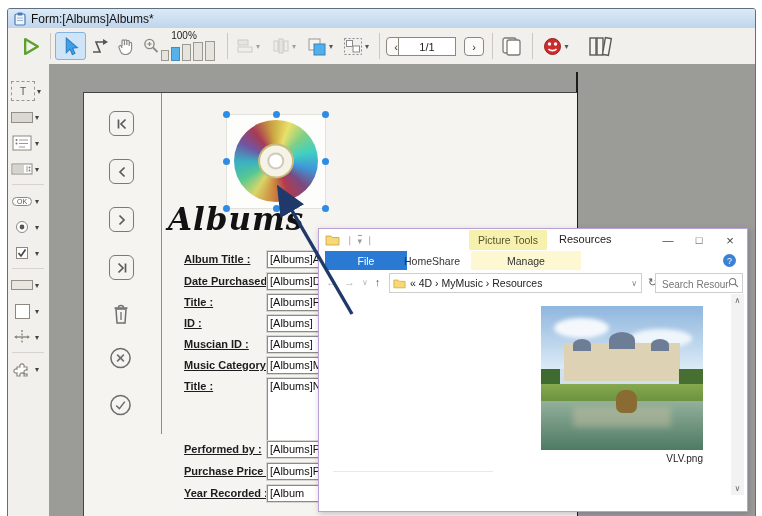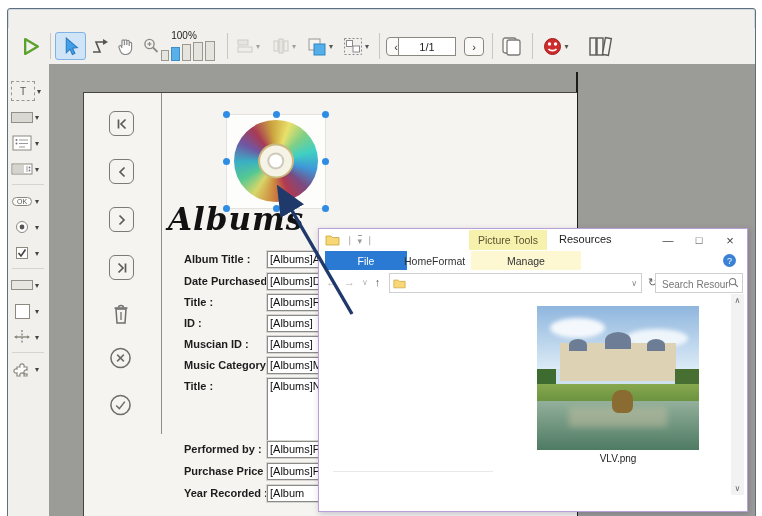--- a/index.html
+++ b/index.html
@@ -39,21 +39,21 @@
   .page{position:absolute;left:34px;top:28px;width:493px;height:433px;background:#f5f4f1;
         border-top:1px solid #444;border-left:1px solid #444;}
   .boundline{position:absolute;left:527px;top:8px;width:2px;height:453px;background:#1c1c1c;}
   .vdivider{position:absolute;left:77px;top:0;width:1px;height:341px;background:#8f8d86;}
   .navbtn{position:absolute;left:25px;width:23px;height:23px;border:1.6px solid #7a7a78;border-radius:6px;
           display:flex;align-items:center;justify-content:center;background:transparent;}
   .formtitle{position:absolute;left:84px;top:108px;font-family:"DejaVu Serif",serif;font-style:italic;
              font-weight:bold;font-size:31px;color:#121212;letter-spacing:1px;}
   .cdobj{position:absolute;left:143px;top:22px;width:98px;height:93px;background:#fdfdfb;box-shadow:0 0 0 1px #e4e2dd;}
   .handle{position:absolute;width:7px;height:7px;border-radius:50%;background:#2e8ce4;}
-  .flabel{position:absolute;left:100px;font-size:11px;font-weight:600;color:#1c1c1c;white-space:nowrap;}
+  .flabel{position:absolute;left:100px;font-size:11px;font-weight:600;color:#1c1c1c;white-space:nowrap;text-decoration:underline;}
   .fbox{position:absolute;left:183px;background:#fff;border:1px solid #8a8a88;box-shadow:0 0 0 1px #d8d6d0;
         font-size:11px;color:#111;padding:1px 2px;overflow:hidden;white-space:nowrap;}
 
   
   .disc{position:absolute;border-radius:50%;
     background:conic-gradient(from 20deg,#e9e06a,#7fcf86,#3fd0c3,#3f96d8,#7b4a80,#b23a50,#cf8a3f,#d8d668,#56c892,#3aafc4,#6f57a4,#a83a55,#caa23e,#e9e06a);}
   .disc::before{content:"";position:absolute;left:50%;top:50%;width:38%;height:38%;transform:translate(-50%,-50%);
     border-radius:50%;background:#f5f2e6;box-shadow:0 0 0 2px #c9b97c;}
   .disc::after{content:"";position:absolute;left:50%;top:50%;width:16%;height:16%;transform:translate(-50%,-50%);
     border-radius:50%;background:#ffffff;box-shadow:0 0 0 2px #cfcabc;}
@@ -108,20 +108,29 @@
 
   .annot{left:0;top:0;width:762px;height:516px;z-index:30;pointer-events:none;}
 </style>
 </head>
 <body>
 
 <div class="stage">
 
   <div class="abs appwin">
 
+    <div class="abs titlebar">
+      <svg width="12" height="14" viewBox="0 0 12 14">
+        <rect x="1" y="2" width="10" height="11" rx="1.5" fill="#eef4fb" stroke="#4a7ab5" stroke-width="1.2"></rect>
+        <rect x="3.5" y="0.5" width="5" height="3" rx="1" fill="#4a7ab5"></rect>
+        <line x1="3" y1="6" x2="9" y2="6" stroke="#9db8d6" stroke-width="1"></line>
+        <line x1="3" y1="8.5" x2="9" y2="8.5" stroke="#9db8d6" stroke-width="1"></line>
+      </svg>
+      <span class="t">Form:[Albums]Albums*</span>
+    </div>
 
     <div class="abs toolbar">
       <div class="tb" style="left:10px;top:6px;width:26px;height:24px;">
         <svg width="19" height="19" viewBox="0 0 18 18">
           <polygon points="3,2 15,9 3,16" fill="none" stroke="#5aa22c" stroke-width="2.2" stroke-linejoin="round"></polygon>
         </svg>
       </div>
       <div class="tbsep" style="left:42px;"></div>
       <div class="tb selbox" style="left:47px;top:4px;width:29px;height:26px;">
         <svg width="17" height="19" viewBox="0 0 16 18">
@@ -420,53 +429,54 @@
       <div class="pictools">Picture Tools</div>
       <div class="ewtitle">Resources</div>
       <div class="wctl" style="right:64px;">—</div>
       <div class="wctl" style="right:33px;">□</div>
       <div class="wctl" style="right:2px;font-size:13px;">×</div>
     </div>
 
     <div class="abs tabrow">
       <div class="rtab file" style="left:6px;width:32px;">File</div>
       <div class="rtab" style="left:48px;margin-left:12px;">Home</div>
-      <div class="rtab" style="left:88px;">Format</div>
+      <div class="rtab" style="left:88px;">Share</div>
       <div class="rtab" style="left:130px;">View</div>
       <div class="rtab manage" style="left:152px;width:60px;">Manage</div>
       <div class="rtab" style="left:382px;color:#9a9a9a;font-size:9px;">∨</div>
       <div class="rtab" style="left:404px;padding:0;">
         <span style="width:13px;height:13px;border-radius:50%;background:#3b82d6;color:#fff;font-size:9px;display:flex;align-items:center;justify-content:center;">?</span>
       </div>
     </div>
 
     <div class="abs addrbar">
       <span class="navic">←</span>
       <span class="navic">→</span>
       <span class="navic" style="font-size:8px;">∨</span>
       <span class="navic en">↑</span>
       <div class="addrbox">
         <svg width="13" height="11" viewBox="0 0 15 12">
           <path d="M1,2 L6,2 L7.5,3.5 L14,3.5 L14,11 L1,11 Z" fill="#f8d776" stroke="#caa23c" stroke-width="0.8"></path>
         </svg>
+        <span>« 4D › MyMusic › Resources</span>
         <span style="margin-left:auto;margin-right:4px;color:#888;font-size:8px;">∨</span>
       </div>
       <span class="navic en" style="position:absolute;left:322px;">↻</span>
       <div class="searchbox">
         <input placeholder="Search Resources" style="">
         <svg width="11" height="11" viewBox="0 0 12 12" style="position:absolute;right:3px;top:3px;">
           <circle cx="5" cy="5" r="3.4" fill="none" stroke="#777" stroke-width="1.1"></circle>
           <line x1="7.6" y1="7.6" x2="10.8" y2="10.8" stroke="#777" stroke-width="1.3"></line>
         </svg>
       </div>
     </div>
 
     <div class="abs econtent">
       <div style="position:absolute;left:14px;top:177px;width:160px;height:3px;border-top:1px solid #e8e8e8;"></div>
-      <div class="tile" style="left:214px;top:12px;width:170px;height:168px;">
+      <div class="tile" style="left:214px;top:12px;width:170px;height:168px;align-items:flex-end;">
         <div class="vlv">
           <div class="sky"></div>
             <div class="cloud1"></div>
             <div class="cloud2"></div>
           <div class="chateau"></div>
           <div class="roof" style="left:42%;top:18%;width:16%;height:12%;"></div>
           <div class="roof" style="left:20%;top:23%;width:11%;height:8%;"></div>
           <div class="roof" style="left:68%;top:23%;width:11%;height:8%;"></div>
           <div class="trees"></div>
             <div class="lawn"></div>

